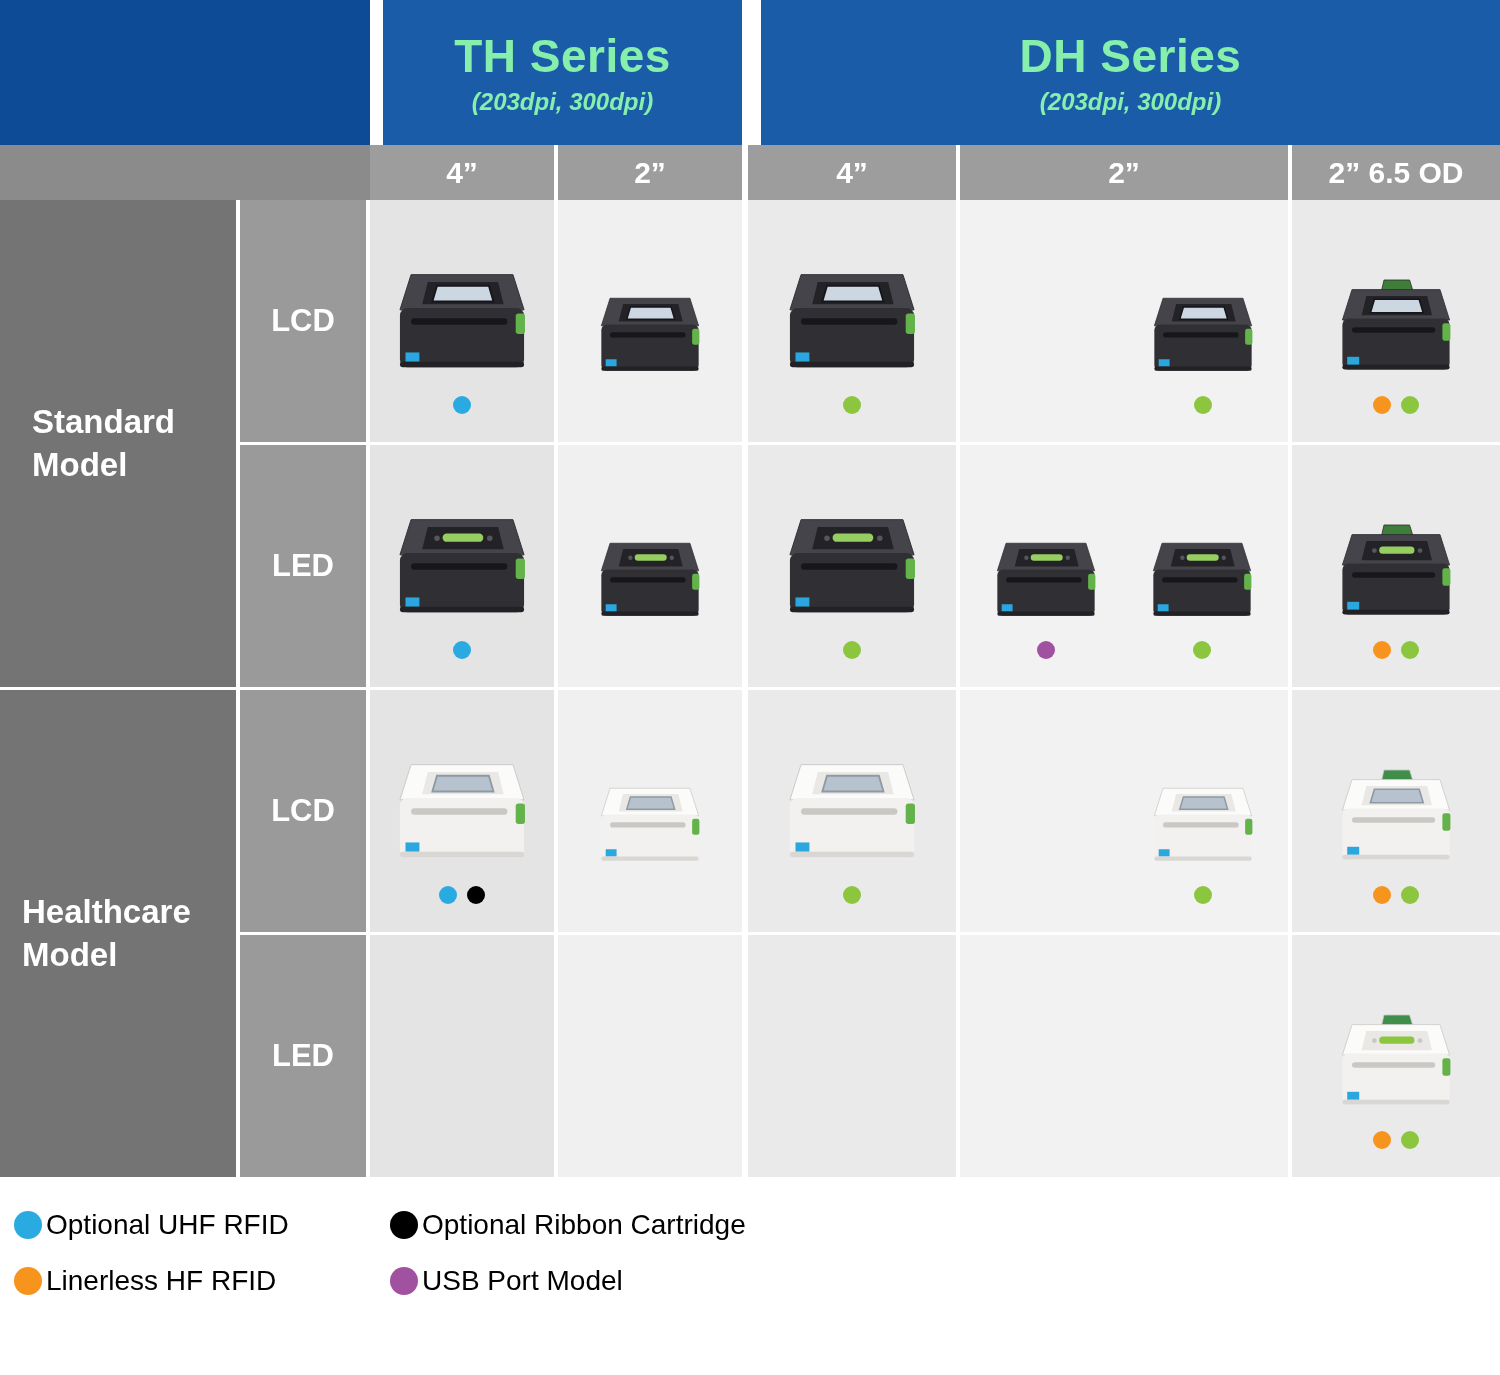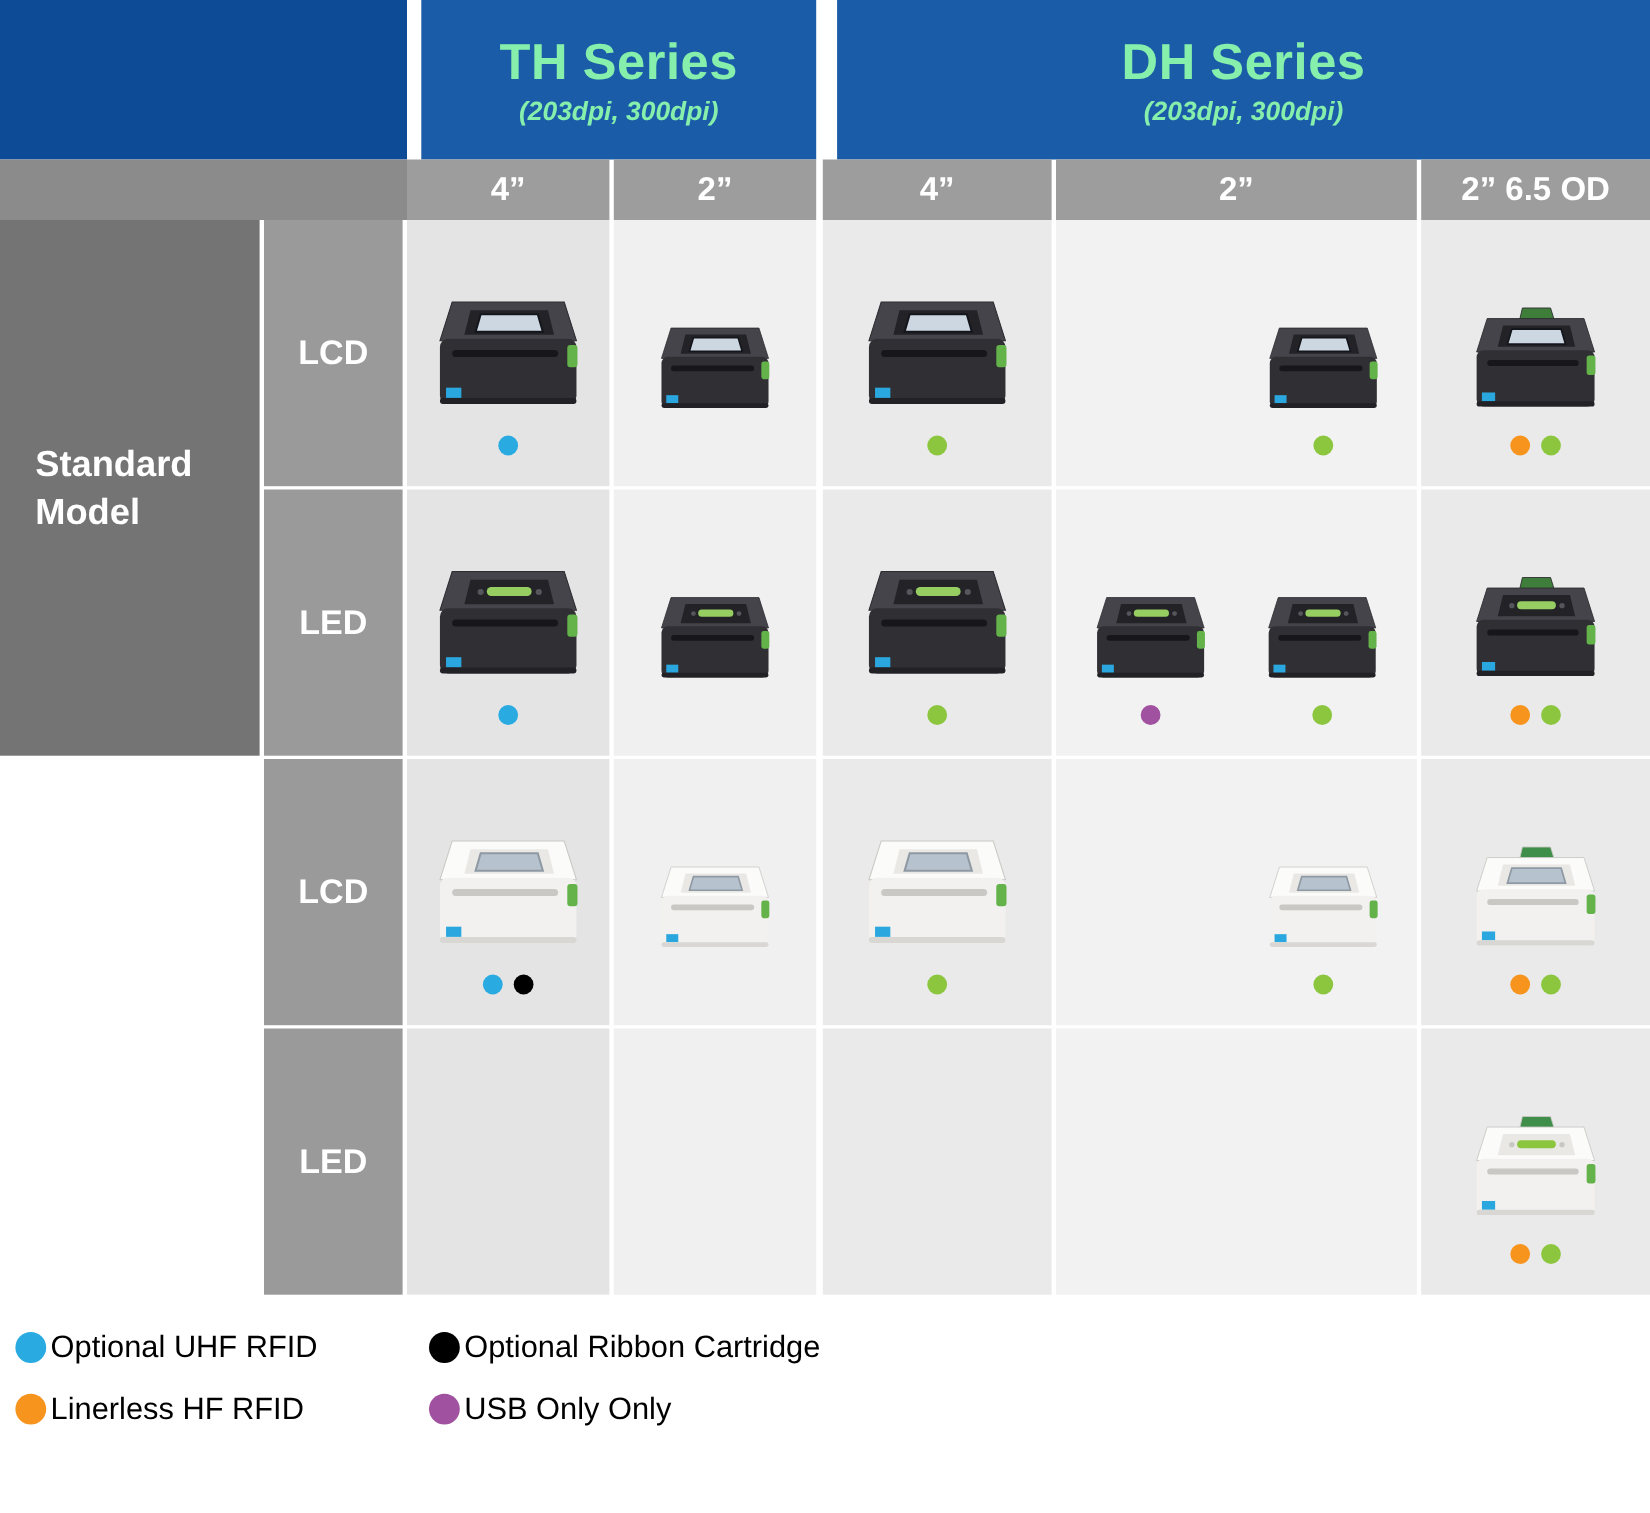--- a/index.html
+++ b/index.html
@@ -87,20 +87,21 @@
     </div>
 
     <div class="sub-corner"></div>
     <div class="col-label col-label-0">4”</div>
     <div class="col-label col-label-1">2”</div>
     <div class="col-label col-label-2">4”</div>
     <div class="col-label col-label-3">2”</div>
     <div class="col-label col-label-4">2” 6.5 OD</div>
 
     <div class="group-label group-0">Standard Model</div>
+    <div class="group-label group-1">Healthcare Model</div>
 
     <div class="type-label type-0">LCD</div>
     <div class="type-label type-1">LED</div>
     <div class="type-label type-2">LCD</div>
     <div class="type-label type-3">LED</div>
   <div class="cell" style="grid-area: 3 / 5; background: rgb(228, 228, 228);">
         <div class="units">
           <div class="unit">
             <svg width="176" viewBox="0 0 190 150" xmlns="http://www.w3.org/2000/svg">
               <polygon points="40,32 150,32 162,70 28,70" fill="#44444a" stroke="#2c2c31" stroke-width="1"></polygon>
@@ -452,17 +453,17 @@
           <span class="legend-label">Linerless HF RFID</span>
         </div>
       </div>
     <div class="legend-col legend-col-1" id="legend-col-1">
         <div class="legend-item">
           <span class="legend-dot" style="background: rgb(0, 0, 0);"></span>
           <span class="legend-label">Optional Ribbon Cartridge</span>
         </div>
         <div class="legend-item">
           <span class="legend-dot" style="background: rgb(160, 81, 159);"></span>
-          <span class="legend-label">USB Only Only</span>
+          <span class="legend-label">USB Port Model</span>
         </div>
       </div>
   </div>
 </div>
 
 </body></html>

